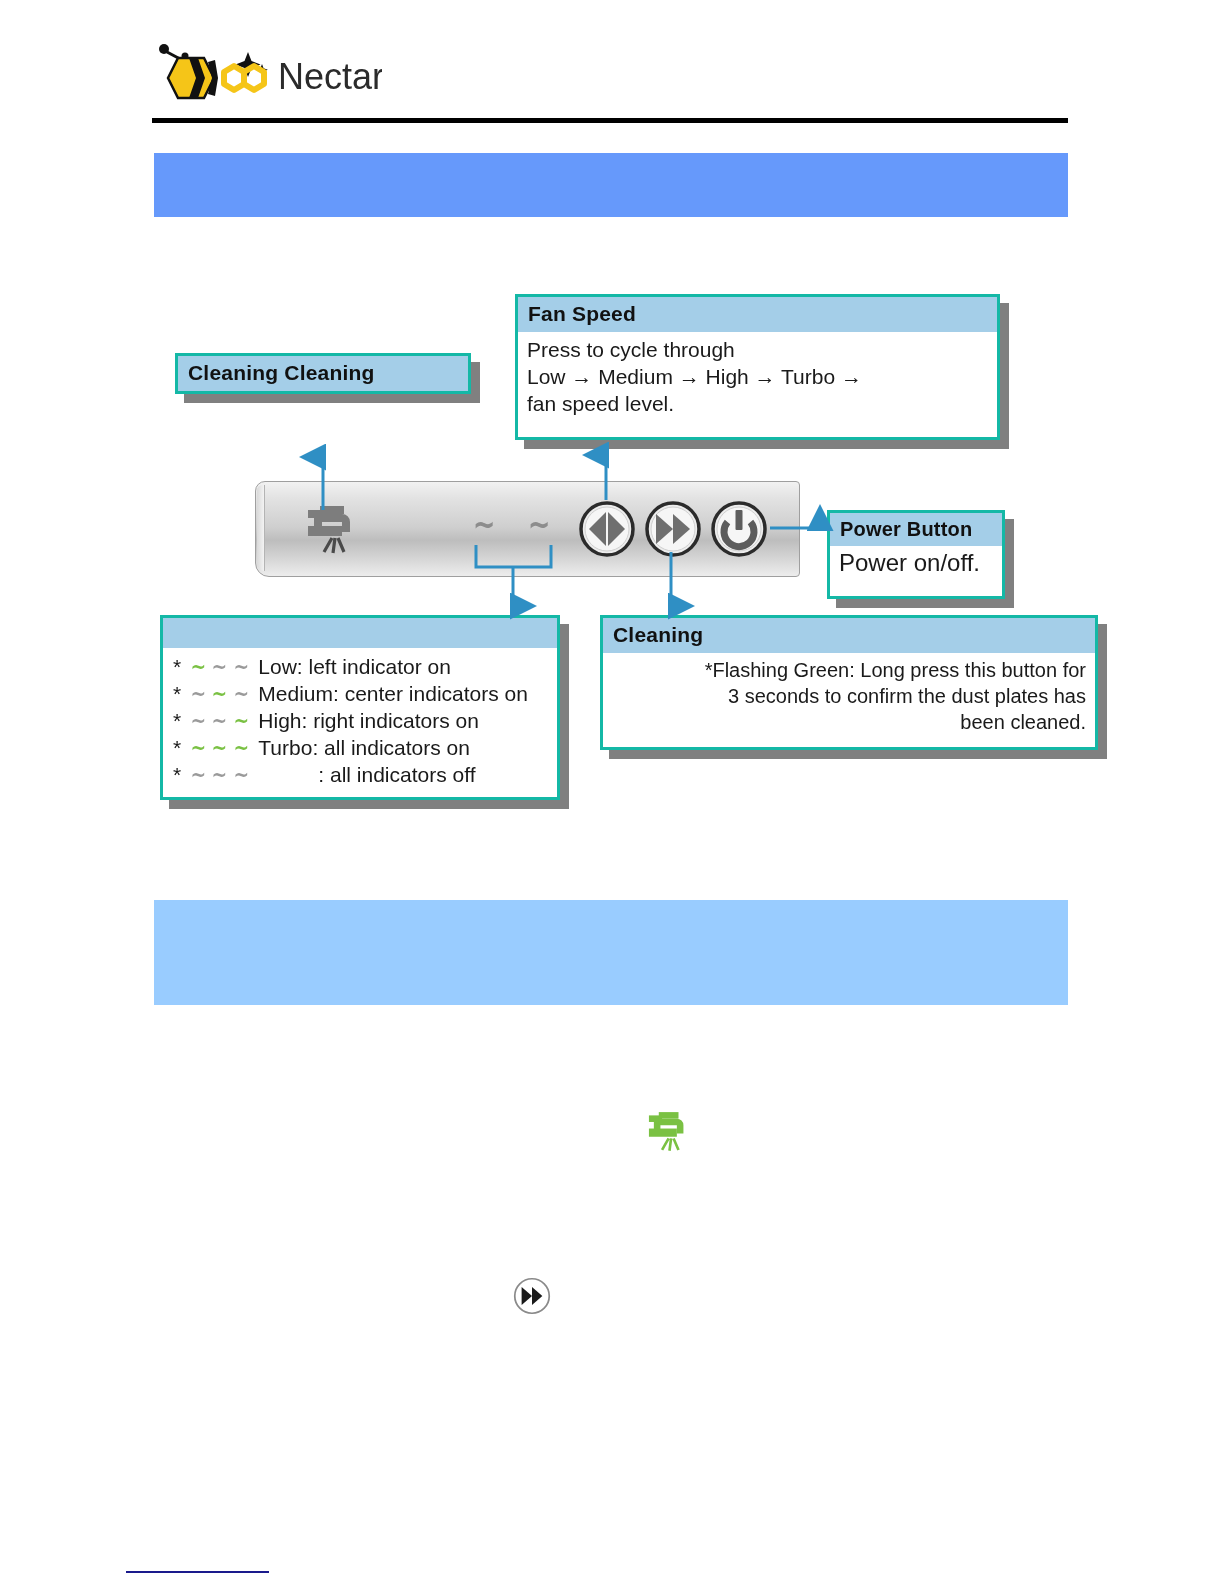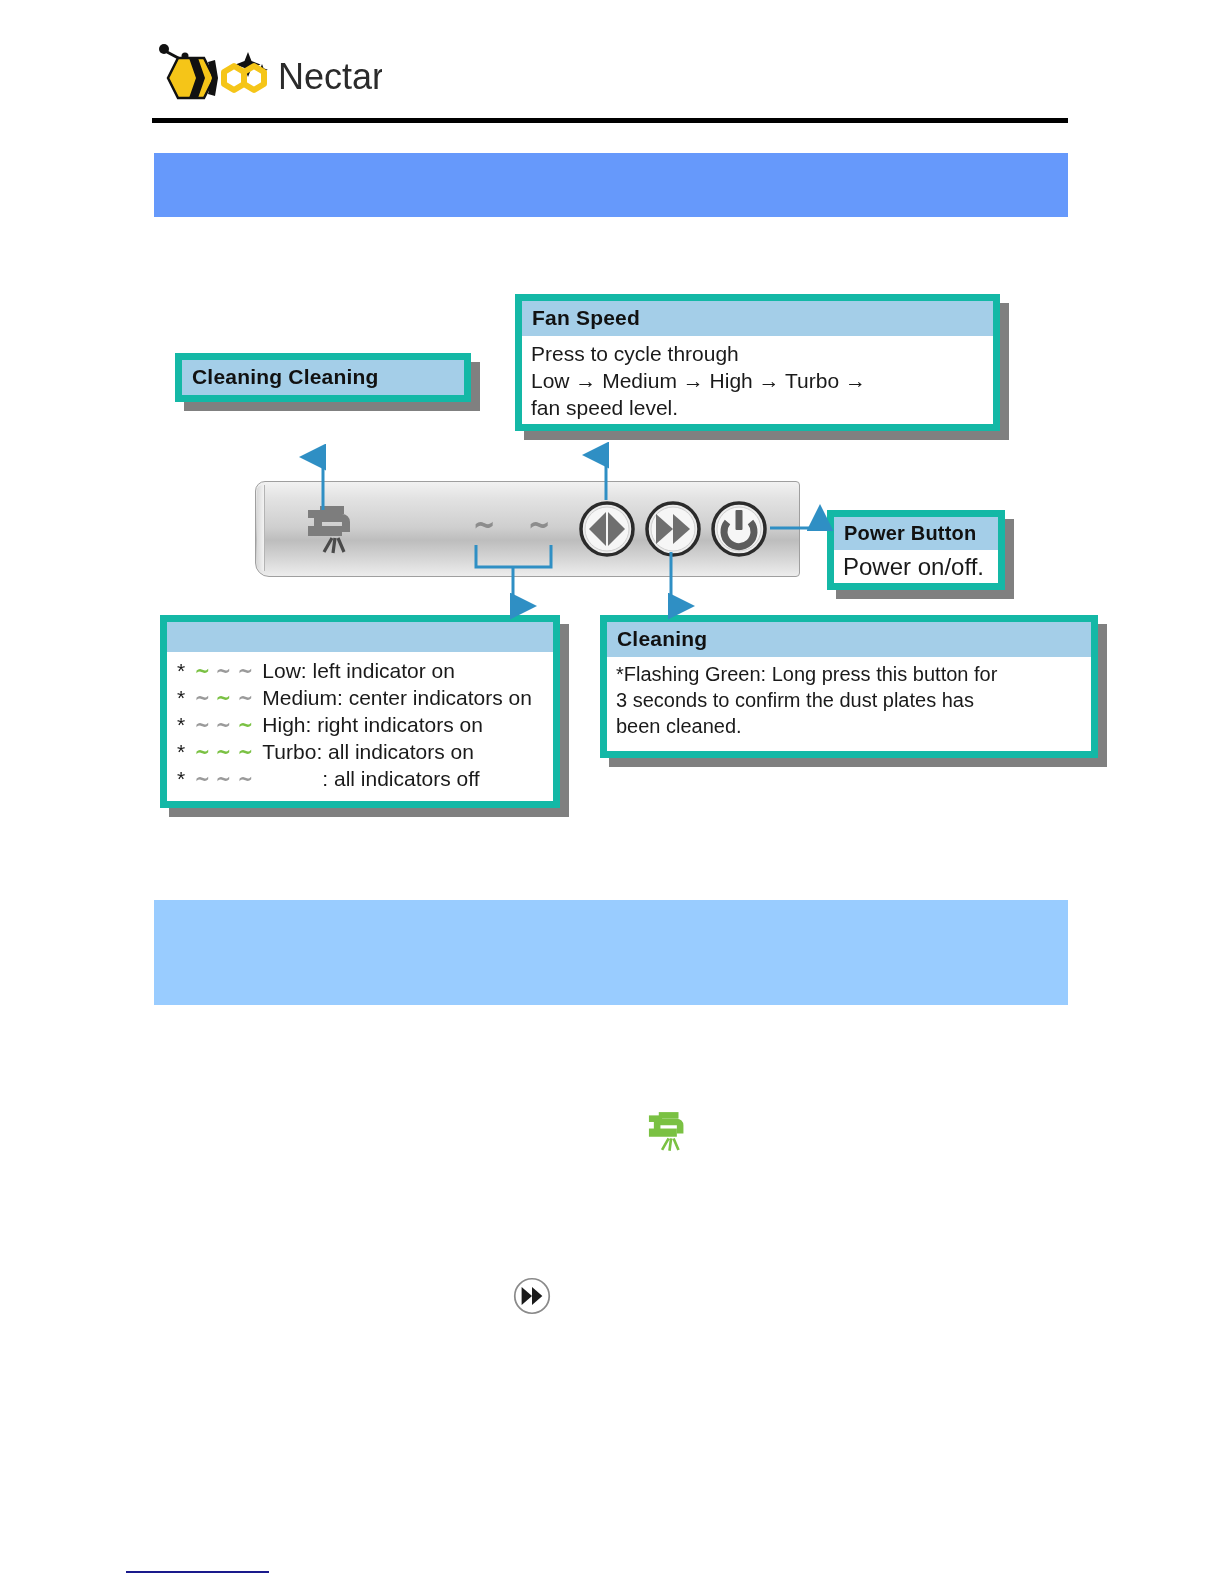--- a/index.html
+++ b/index.html
@@ -56,54 +56,54 @@
     font-weight: bold;
     padding: 8px 14px;
     line-height: 1.35;
     white-space: pre-line;
   }
 
   
   .callout {
     position: absolute;
     background: #ffffff;
-    border: 7px solid #14b8a6;
+    border: 3px solid #14b8a6;
     box-shadow: 9px 9px 0 0 #808080;
     box-sizing: border-box;
   }
   .callout-head {
     background: #a4cee8;
     color: #111111;
     font-weight: bold;
     font-size: 21px;
     line-height: 30px;
     padding: 2px 10px 3px 10px;
     letter-spacing: 0.2px;
   }
   .callout-head.blank { min-height: 30px; }
   .callout-body {
     color: #1a1a1a;
     font-size: 21px;
     line-height: 27px;
-    padding: 4px 9px 3px 9px;
+    padding: 4px 9px 20px 9px;
     white-space: pre-line;
   }
 
   #callout-cleaning-indicator { left: 175px; top: 353px; width: 296px; }
   #callout-fan-speed        { left: 515px; top: 294px; width: 485px; }
   #callout-power-button     { left: 827px; top: 494px; width: 178px; margin-top: 16px; }
   #callout-power-button .callout-head { font-size: 20px; line-height: 28px; }
   #callout-power-button .callout-body { font-size: 24px; line-height: 26px; }
 
   #callout-fanlevels        { left: 160px; top: 615px; width: 400px; }
   #callout-fanlevels .callout-head { height: 29px; padding: 0; }
   #callout-fanlevels .callout-body { padding: 5px 8px 9px 10px; }
 
   #callout-cleaning         { left: 600px; top: 615px; width: 498px; }
-  #callout-cleaning .callout-body { padding: 4px 9px 12px 9px; font-size: 20px; line-height: 26px;}
+  #callout-cleaning .callout-body { padding: 4px 9px 12px 9px; font-size: 20px; line-height: 26px; text-align: right;}
 
   
   .level-row {
     display: flex;
     align-items: center;
     height: 27px;
     font-size: 21px;
     color: #1a1a1a;
     white-space: nowrap;
   }

